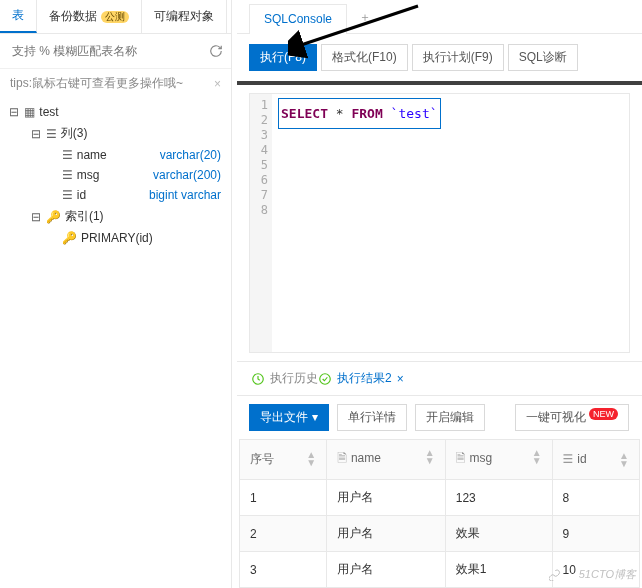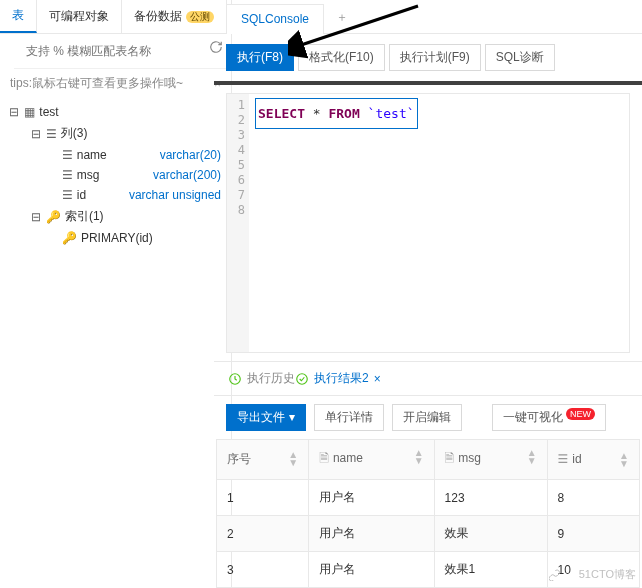--- a/index.html
+++ b/index.html
@@ -2,33 +2,33 @@
 <html><head>
 <meta charset="utf-8">
 <style>
 * { box-sizing: border-box; margin: 0; padding: 0; }
 body { font-family: "Microsoft YaHei", Arial, sans-serif; font-size: 12px; color: #333; width: 642px; height: 588px; overflow: hidden; background: #fff; position: relative; }
 .left-panel { position: absolute; left: 0; top: 0; width: 232px; height: 588px; border-right: 1px solid #e8e8e8; }
 .tabs { display: flex; border-bottom: 1px solid #e8e8e8; height: 34px; }
 .tab { padding: 8px 12px; font-size: 12px; cursor: pointer; border-right: 1px solid #e8e8e8; display: flex; align-items: center; gap: 4px; }
 .tab.active { color: #0070cc; border-bottom: 2px solid #0070cc; }
 .badge-gc { background: #ffd666; color: #614700; font-size: 10px; padding: 1px 4px; border-radius: 7px; line-height: 1; }
-.search-row { display: flex; align-items: flex-start; padding: 6px 8px; border-bottom: 1px solid #f0f0f0; margin-left: 14px; }
+.search-row { display: flex; align-items: center; padding: 6px 8px; border-bottom: 1px solid #f0f0f0; }
 .search-input { flex: 1; border: none; outline: none; font-size: 12px; color: #999; padding: 4px; }
 .refresh-icon { width: 14px; height: 14px; cursor: pointer; }
 .tips { padding: 6px 10px; color: #888; font-size: 12px; display: flex; align-items: center; justify-content: space-between; }
 .tree { padding: 4px 0; }
 .tree-row { display: flex; align-items: center; padding: 3px 0; font-size: 12px; cursor: pointer; }
 .tree-indent { display: inline-block; }
 .tree-toggle { width: 12px; text-align: center; color: #666; }
 .tree-icon { margin: 0 4px; color: #666; display: inline-flex; }
 .tree-label { color: #333; }
 .col-type { color: #0070cc; margin-left: auto; padding-right: 10px; }
 
-.right-panel { position: absolute; left: 214px; top: 0; right: 0; height: 532px; }
+.right-panel { position: absolute; left: 237px; top: 0; right: 0; height: 532px; }
 .top-tabs { display: flex; border-bottom: 1px solid #e8e8e8; height: 34px; align-items: flex-end; padding-left: 12px; }
 .top-tab { padding: 7px 14px; border: 1px solid #e8e8e8; border-bottom: none; font-size: 12px; background: #fff; margin-right: 4px; color: #0070cc; position: relative; }
 .top-tab::after { content: ""; position: absolute; bottom: -1px; left: 0; right: 0; height: 1px; background: #fff; }
 .toolbar { display: flex; gap: 4px; padding: 10px 12px; border-bottom: 4px solid #404040; }
 .btn { border: 1px solid #d9d9d9; padding: 4px 10px; font-size: 12px; background: #fff; cursor: pointer; color: #555; }
 .btn.primary { background: #0070cc; border-color: #0070cc; color: #fff; }
 .editor { display: flex; height: 260px; border: 1px solid #e8e8e8; margin: 8px 12px; }
 .gutter { width: 22px; background: #f5f5f5; text-align: right; padding: 4px 4px 0 0; color: #aaa; font-family: Consolas, monospace; font-size: 12px; line-height: 15px; }
 .code { flex: 1; padding: 4px 6px; font-family: Consolas, monospace; font-size: 13px; line-height: 15px; }
 .code .sel { border: 1.5px solid #0070cc; padding: 7px 2px; display: inline-block; }
@@ -44,33 +44,33 @@
 .table { width: calc(100% - 4px); border-collapse: collapse; margin-left: 2px; }
 .table th, .table td { border: 1px solid #e8e8e8; padding: 9px 10px; text-align: left; font-size: 12px; }
 .table th { background: #fafafa; color: #666; font-weight: normal; }
 .table tbody tr:nth-child(even) td { background: #fafafa; }
 .sort { color: #bfbfbf; float: right; font-size: 10px; line-height: 8px; }
 .doc-icon { color: #999; margin-right: 4px; }
 .list-icon { color: #999; margin-right: 4px; }
 
 .arrow-annot { position: absolute; left: 288px; top: 0px; pointer-events: none; }
 
-.watermark { position: absolute; right: 6px; bottom: 6px; color: #c0c0c0; font-size: 11px; display: flex; align-items: center; gap: 18px; }
+.watermark { position: absolute; right: 6px; bottom: 6px; color: #c0c0c0; font-size: 11px; display: flex; align-items: center; gap: 18px; font-style: italic; }
 </style>
 </head>
 <body>
 
 <div class="left-panel">
   <div class="tabs">
     <div class="tab active">表</div>
-    <div class="tab">可编程对象</div>
     <div class="tab">
       <span>备份数据</span>
       <span class="badge-gc">公测</span>
     </div>
+    <div class="tab">可编程对象</div>
   </div>
   <div class="search-row">
     <input class="search-input" placeholder="支持 % 模糊匹配表名称" style="">
     <svg class="refresh-icon" viewBox="0 0 24 24" fill="none" stroke="#888" stroke-width="2">
         <path d="M21 12a9 9 0 1 1-3-6.7L21 8"></path>
         <path d="M21 3v5h-5"></path>
       </svg>
   </div>
   <div class="tips">
     <span>tips:鼠标右键可查看更多操作哦~</span>
@@ -98,21 +98,21 @@
     <div class="tree-row">
       <span class="tree-indent" style="width:58px"></span>
       <span class="tree-icon">☰</span>
       <span class="tree-label">msg</span>
       <span class="col-type">varchar(200)</span>
     </div>
     <div class="tree-row">
       <span class="tree-indent" style="width:58px"></span>
       <span class="tree-icon">☰</span>
       <span class="tree-label">id</span>
-      <span class="col-type">varchar unsigned</span>
+      <span class="col-type">bigint varchar</span>
     </div>
     <div class="tree-row">
       <span class="tree-indent" style="width:30px"></span>
       <span class="tree-toggle">⊟</span>
       <span class="tree-icon">🔑</span>
       <span class="tree-label">索引(1)</span>
     </div>
     <div class="tree-row">
       <span class="tree-indent" style="width:58px"></span>
       <span class="tree-icon">🔑</span>

